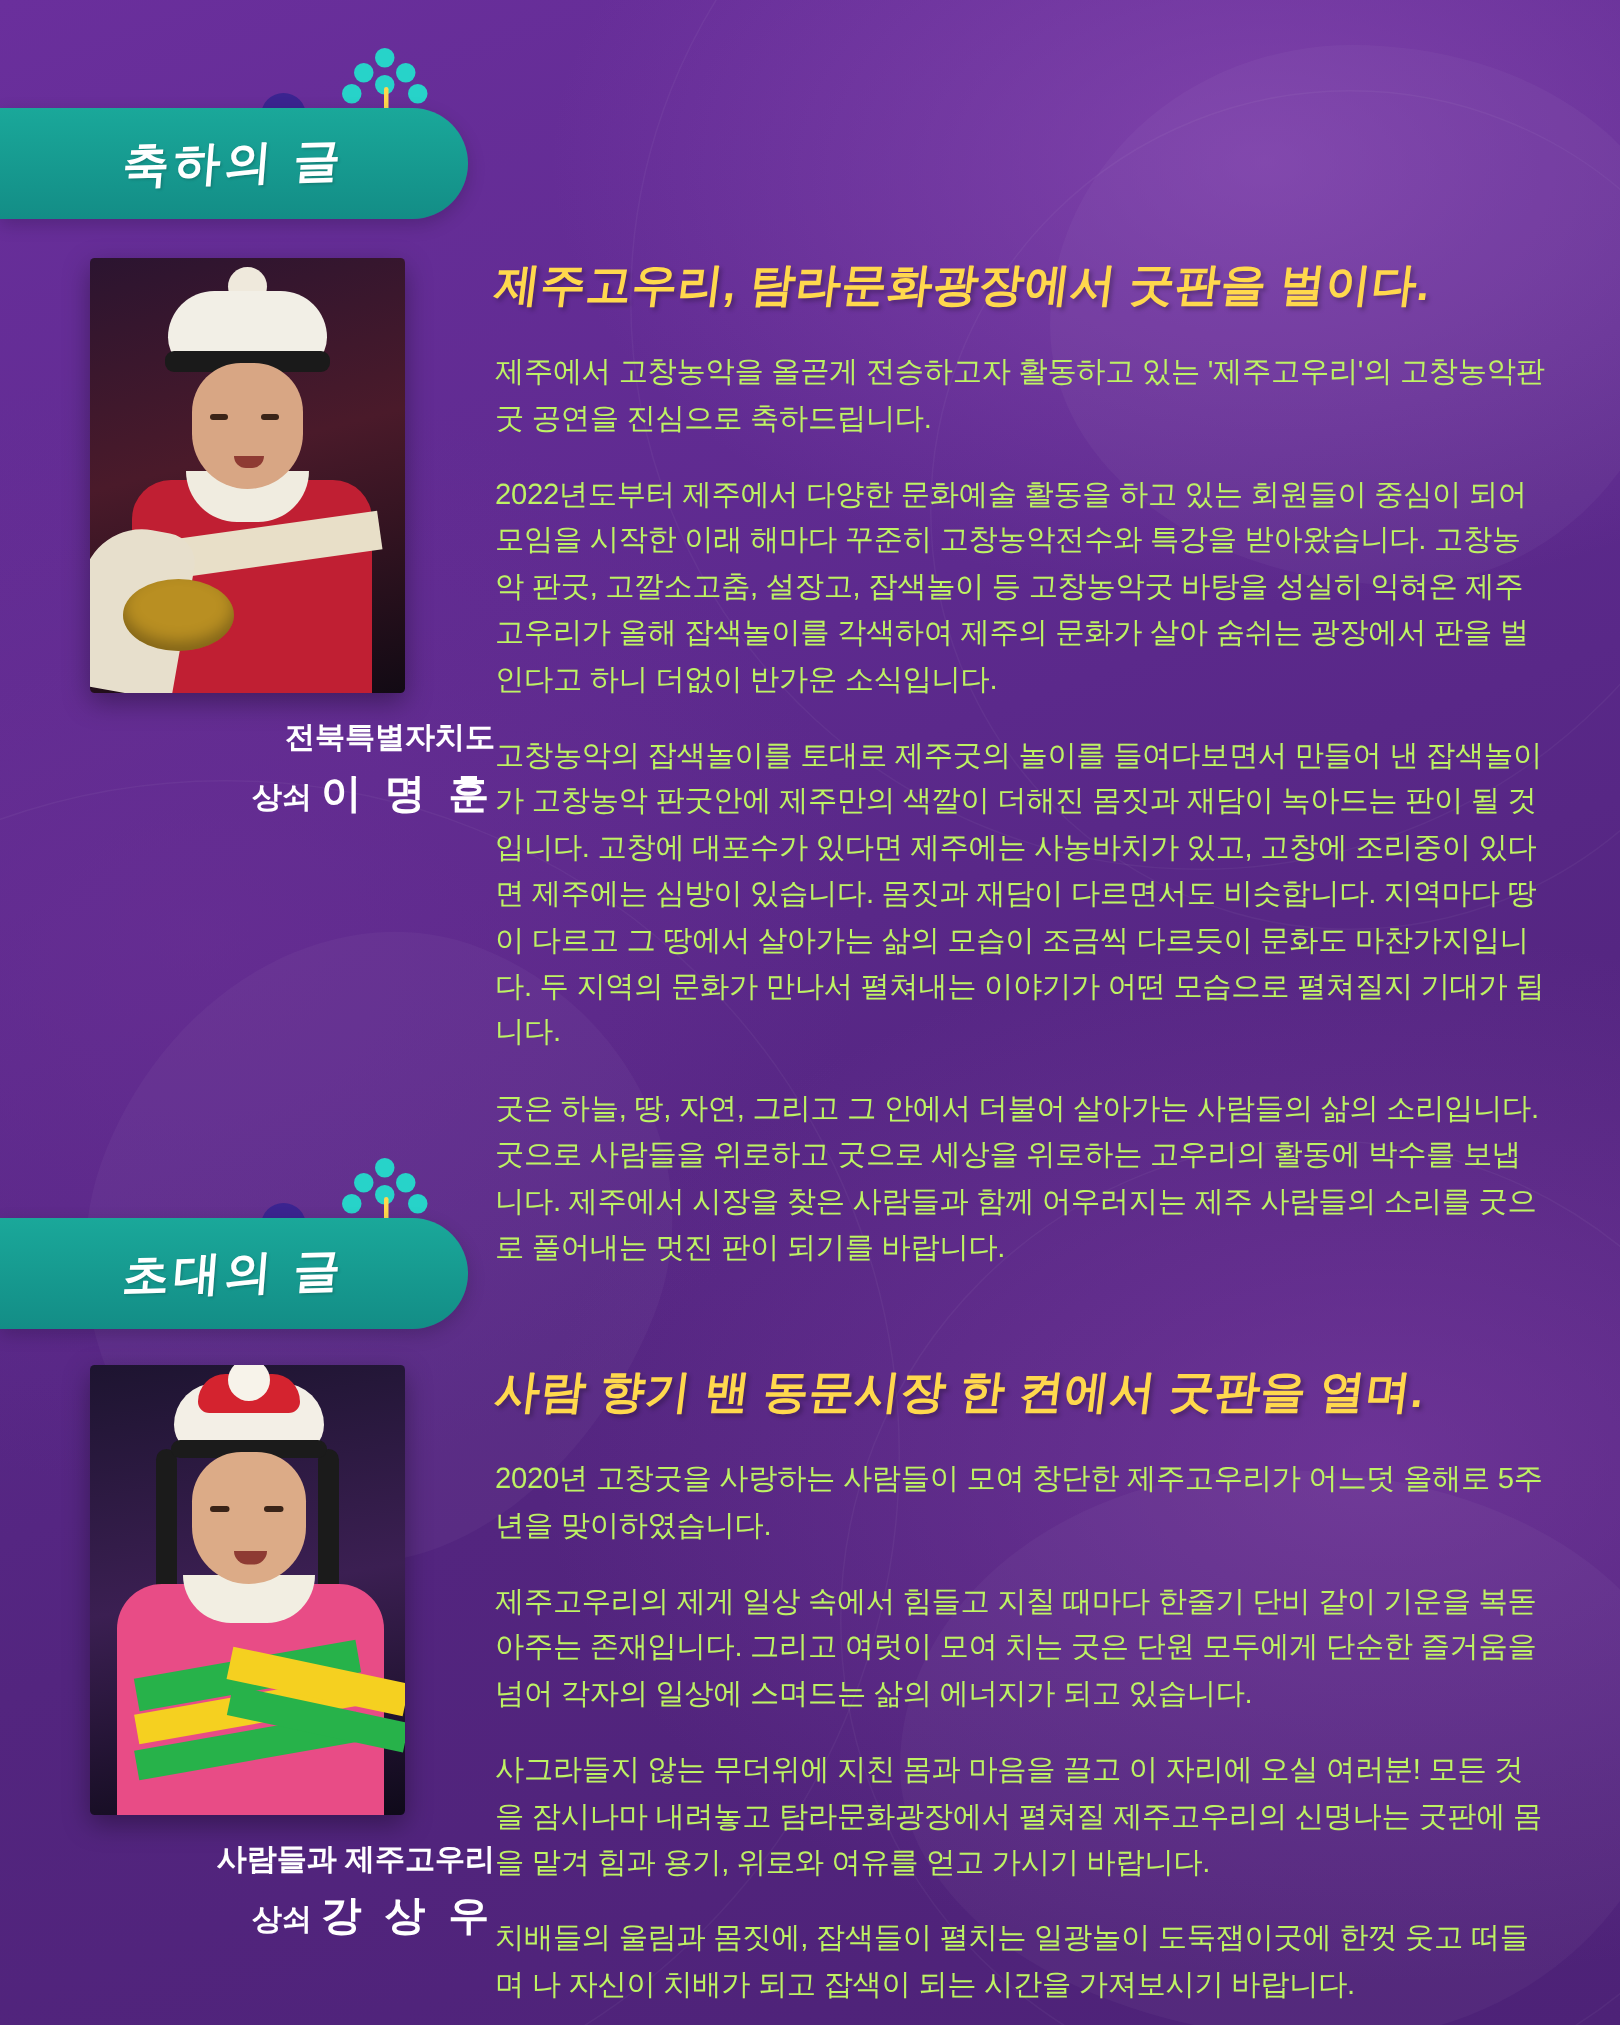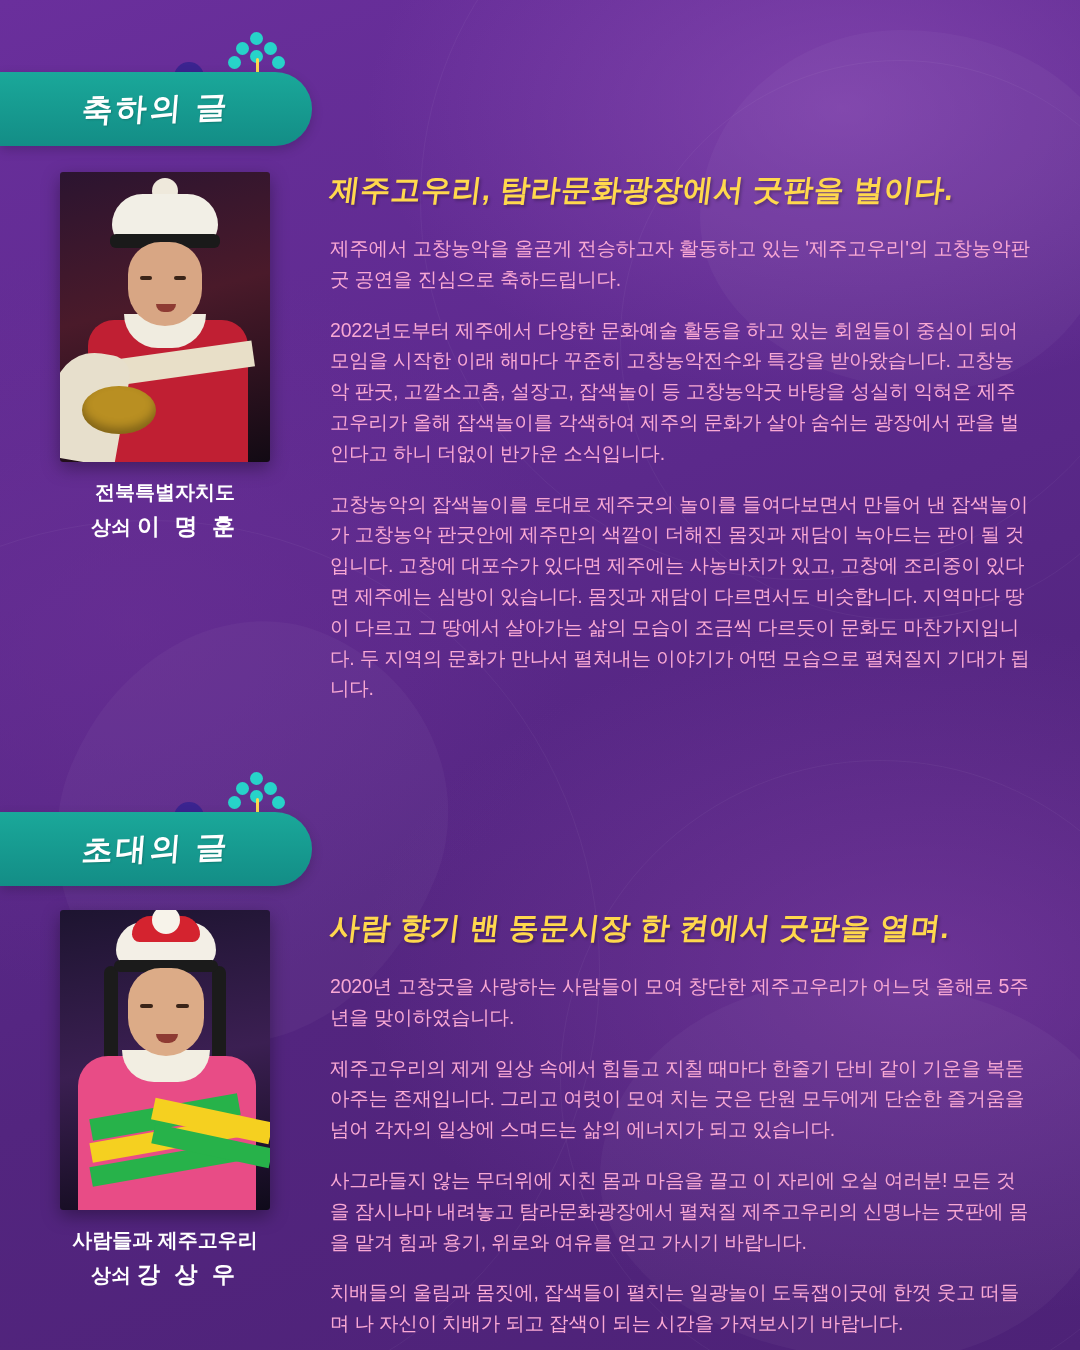--- a/index.html
+++ b/index.html
@@ -186,53 +186,53 @@
     line-height: 1.45;
     font-weight: bold;
   }
   .cap-name {
     margin-top: 4px;
     color: #ffffff;
     font-size: 20px;
     font-weight: bold;
   }
   .cap-name .big {
-    font-size: 23px;
+    font-size: 27px;
     letter-spacing: 4px;
     margin-left: 6px;
   }
 
   .right-col { flex: 1; padding-right: 20px; }
 
   .headline {
     color: #ffd84d;
     font-size: 30px;
     font-weight: bold;
     letter-spacing: 0.5px;
     transform: skewX(-7deg);
     text-shadow: 2px 2px 3px rgba(0,0,0,0.25);
     margin-bottom: 22px;
     white-space: nowrap;
   }
   .para {
-    color: #f9a8d4;
+    color: #bef264;
     font-size: 19.5px;
     line-height: 1.58;
     margin-bottom: 20px;
     letter-spacing: -0.2px;
   }
   .para:last-child { margin-bottom: 0; }
 
   
   #section-1 { position: absolute; left: 0; top: 40px; width: 1080px; }
   #section-1 .row { margin-top: 2px; }
   #section-1 .right-col { padding-top: 8px; }
   #section-2 { position: absolute; left: 0; top: 780px; width: 1080px; }
   #section-2 .right-col { padding-top: 8px; }
-  #section-1 .left-col, #section-2 .left-col { padding-top: 10px; }
+  #section-1 .left-col, #section-2 .left-col { padding-top: 10px; text-align: right; }
 </style>
 </head>
 <body>
 
 <div class="bg">
   <div class="bg-swirl s1"></div>
   <div class="bg-swirl s2"></div>
   <div class="bg-swirl s3"></div>
   <div class="bg-swirl s4"></div>
   <div class="bg-blob b1"></div>
@@ -287,20 +287,21 @@
       <div class="cap-name">
         <span>상쇠</span><span class="big">이 명 훈</span>
       </div>
     </div>
 
     <div class="right-col">
       <div class="headline">제주고우리, 탐라문화광장에서 굿판을 벌이다.</div>
       <p class="para">제주에서 고창농악을 올곧게 전승하고자 활동하고 있는 '제주고우리'의 고창농악판굿 공연을 진심으로 축하드립니다.</p>
       <p class="para">2022년도부터 제주에서 다양한 문화예술 활동을 하고 있는 회원들이 중심이 되어 모임을 시작한 이래 해마다 꾸준히 고창농악전수와 특강을 받아왔습니다. 고창농악 판굿, 고깔소고춤, 설장고, 잡색놀이 등 고창농악굿 바탕을 성실히 익혀온 제주고우리가 올해 잡색놀이를 각색하여 제주의 문화가 살아 숨쉬는 광장에서 판을 벌인다고 하니 더없이 반가운 소식입니다.</p>
       <p class="para">고창농악의 잡색놀이를 토대로 제주굿의 놀이를 들여다보면서 만들어 낸 잡색놀이가 고창농악 판굿안에 제주만의 색깔이 더해진 몸짓과 재담이 녹아드는 판이 될 것입니다. 고창에 대포수가 있다면 제주에는 사농바치가 있고, 고창에 조리중이 있다면 제주에는 심방이 있습니다. 몸짓과 재담이 다르면서도 비슷합니다. 지역마다 땅이 다르고 그 땅에서 살아가는 삶의 모습이 조금씩 다르듯이 문화도 마찬가지입니다. 두 지역의 문화가 만나서 펼쳐내는 이야기가 어떤 모습으로 펼쳐질지 기대가 됩니다.</p>
+      <p class="para">굿은 하늘, 땅, 자연, 그리고 그 안에서 더불어 살아가는 사람들의 삶의 소리입니다. 굿으로 사람들을 위로하고 굿으로 세상을 위로하는 고우리의 활동에 박수를 보냅니다. 제주에서 시장을 찾은 사람들과 함께 어우러지는 제주 사람들의 소리를 굿으로 풀어내는 멋진 판이 되기를 바랍니다.</p>
     </div>
   </div>
 </div>
 
 <div class="section" id="section-2">
 
   <div class="ribbon-wrap">
     <div class="deco">
       <div class="stroke a"></div>
       <div class="stroke b"></div>

